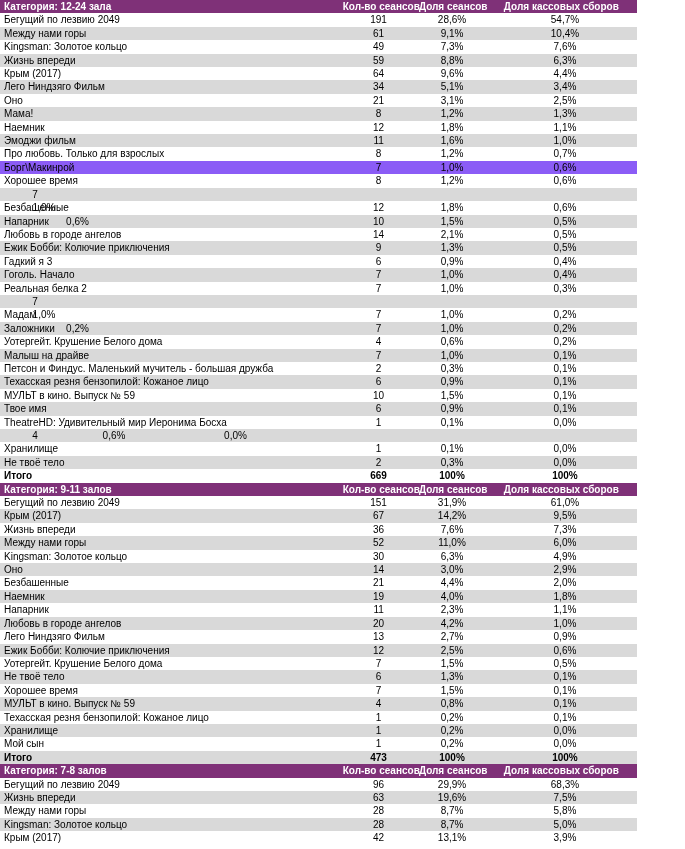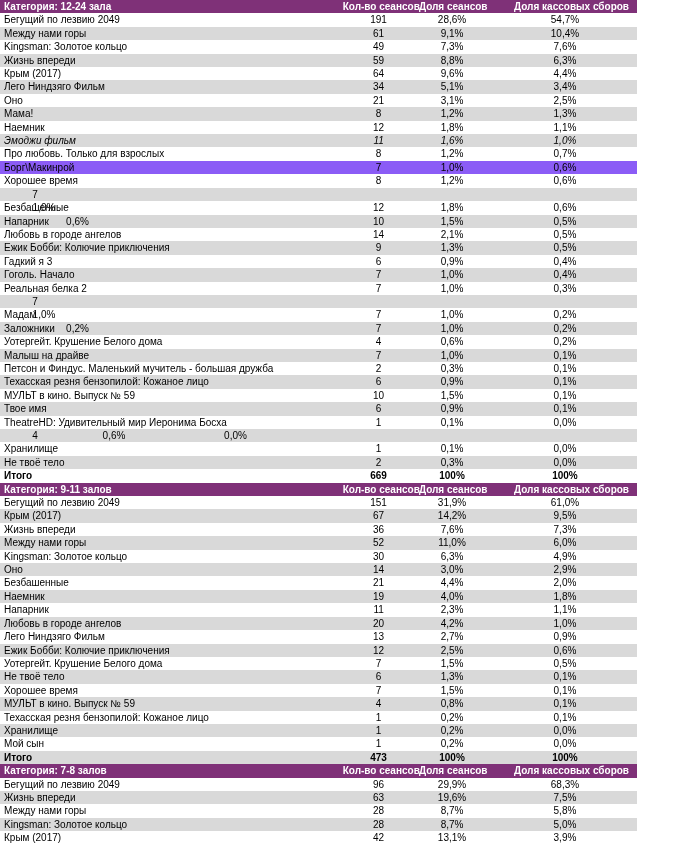--- a/index.html
+++ b/index.html
@@ -7,21 +7,21 @@
   .tbl { width:637px; }
   .row { display:flex; height:13.42px; line-height:13.42px; white-space:nowrap; }
   .row.stripe { background:#d9d9d9; }
   .row.hdr { background:#7f3178; color:#ffffff; font-weight:bold; }
   .row.total { font-weight:bold; }
   .c1 { width:372px; padding-left:4px; box-sizing:border-box; overflow:hidden; }
   .c2 { width:70px; text-align:center; }
   .c3 { width:88px; text-align:center; }
   .c4 { width:155px; text-align:center; }
   .row.hdr .c2 { text-align:right; padding-right:2px; box-sizing:border-box; }
-  .row.hdr .c4 { text-align:right; padding-right:8px; box-sizing:border-box; }
+  .row.hdr .c4 { padding-right:8px; box-sizing:border-box; }
 </style>
 </head>
 <body>
 
 <div class="tbl" id="tbl">
     <div>
       <div class="row hdr" style="background: rgb(127, 49, 120);">
         <div class="c1">Категория: 12-24 зала</div>
         <div class="c2">Кол-во сеансов</div>
         <div class="c3">Доля сеансов</div>
@@ -74,21 +74,21 @@
         <div class="c2">8</div>
         <div class="c3">1,2%</div>
         <div class="c4">1,3%</div>
       </div>
       <div class="row">
         <div class="c1">Наемник</div>
         <div class="c2">12</div>
         <div class="c3">1,8%</div>
         <div class="c4">1,1%</div>
       </div>
-      <div class="row stripe" style="background: rgb(217, 217, 217); font-style: italic;">
+      <div class="row stripe" style="background: rgb(217, 217, 217);">
         <div class="c1">Эмоджи фильм</div>
         <div class="c2">11</div>
         <div class="c3">1,6%</div>
         <div class="c4">1,0%</div>
       </div>
       <div class="row">
         <div class="c1">Про любовь. Только для взрослых</div>
         <div class="c2">8</div>
         <div class="c3">1,2%</div>
         <div class="c4">0,7%</div>

